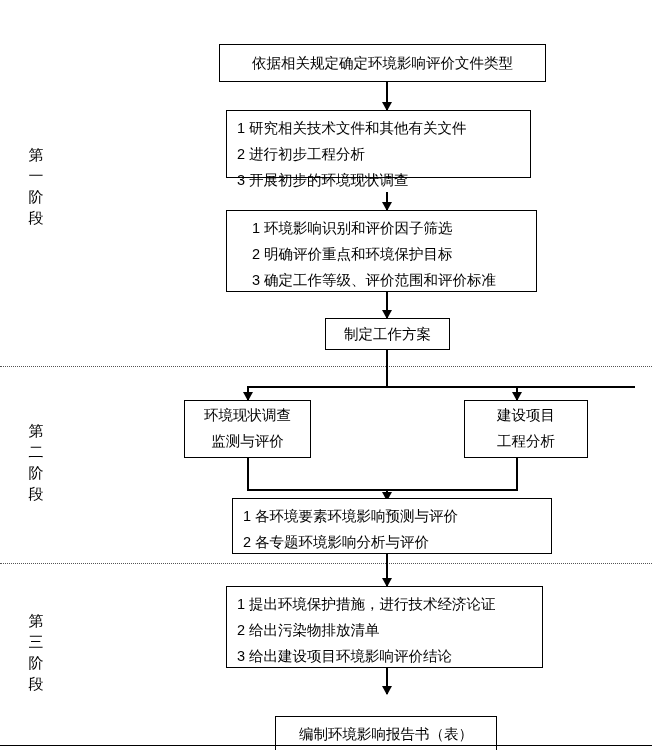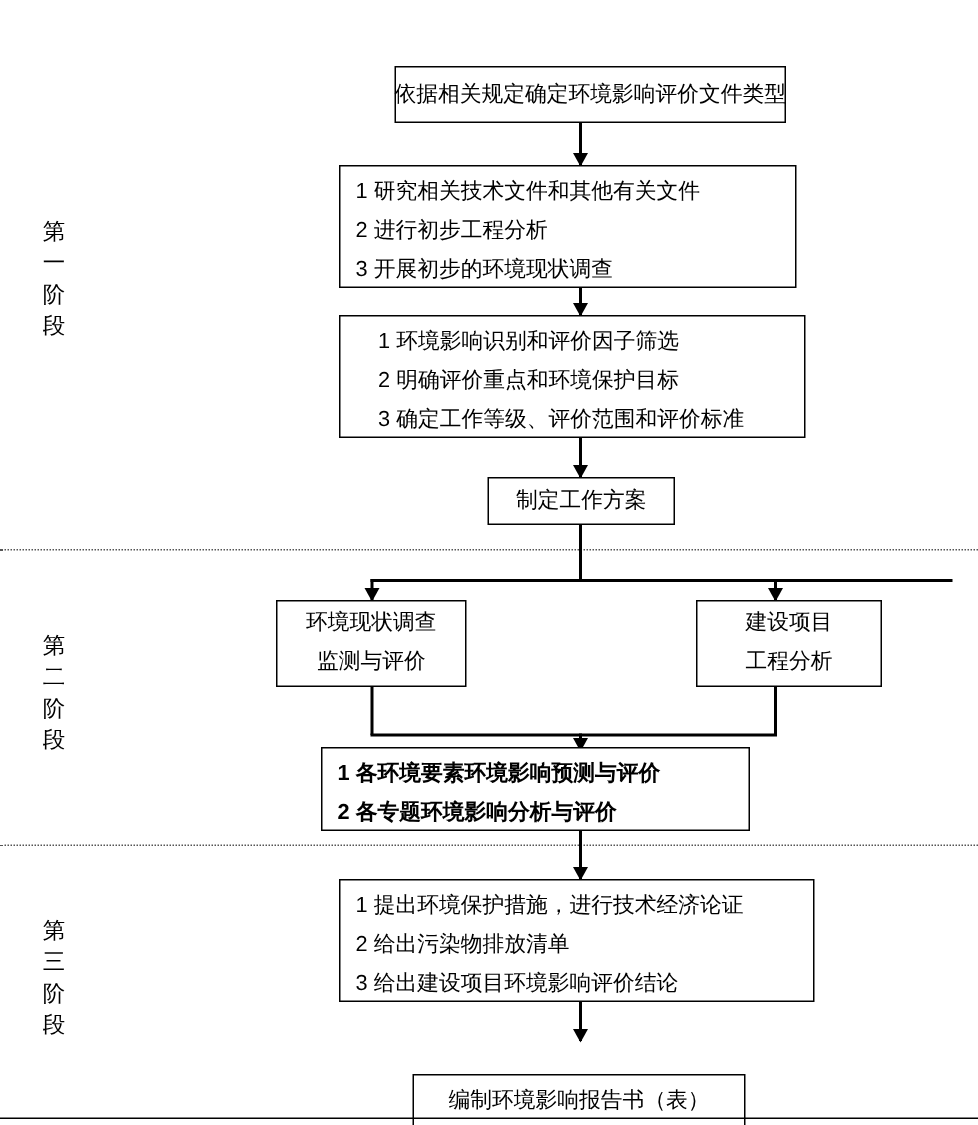--- a/index.html
+++ b/index.html
@@ -95,29 +95,29 @@
 段</div>
   <div class="stage-label" style="left:16px; top:420px;">第
 二
 阶
 段</div>
   <div class="stage-label" style="left:16px; top:610px;">第
 三
 阶
 段</div>
 
-  <div class="box center" style="left:219px; top:44px; width:261px; height:38px;margin-left:44px;">
+  <div class="box center" style="left:219px; top:44px; width:327px; height:38px;">
     <span class="line">依据相关规定确定环境影响评价文件类型</span>
   </div>
 
   <div class="arrow" style="left:386px; top:82px; height:28px;">
     <span class="head"></span>
   </div>
 
-  <div class="box" style="left:226px; top:110px; width:305px; height:82px;">
+  <div class="box" style="left:226px; top:110px; width:305px; height:68px;">
     <div class="line">1 研究相关技术文件和其他有关文件</div>
     <div class="line">2 进行初步工程分析</div>
     <div class="line">3 开展初步的环境现状调查</div>
   </div>
 
   <div class="arrow" style="left:386px; top:192px; height:18px;">
     <span class="head"></span>
   </div>
 
   <div class="box" style="left:226px; top:210px; width:311px; height:82px;padding-left:25px;">
@@ -155,21 +155,21 @@
     <div class="line">工程分析</div>
   </div>
 
   <div class="arrow" style="left:247px; top:458px; height:32px;"></div>
   <div class="arrow" style="left:516px; top:458px; height:32px;"></div>
   <div class="hline" style="left:247px; top:489px; width:271px;"></div>
   <div class="arrow" style="left:386px; top:489px; height:11px;">
     <span class="head"></span>
   </div>
 
-  <div class="box" style="left:214px; top:498px; width:286px; height:56px;font-weight:bold;">
+  <div class="box" style="left:232px; top:498px; width:320px; height:56px;">
     <div class="line">1 各环境要素环境影响预测与评价</div>
     <div class="line">2 各专题环境影响分析与评价</div>
   </div>
 
   <div class="divider" style="top:563px;"></div>
 
   <div class="arrow" style="left:386px; top:554px; height:32px;">
     <span class="head"></span>
   </div>
 

